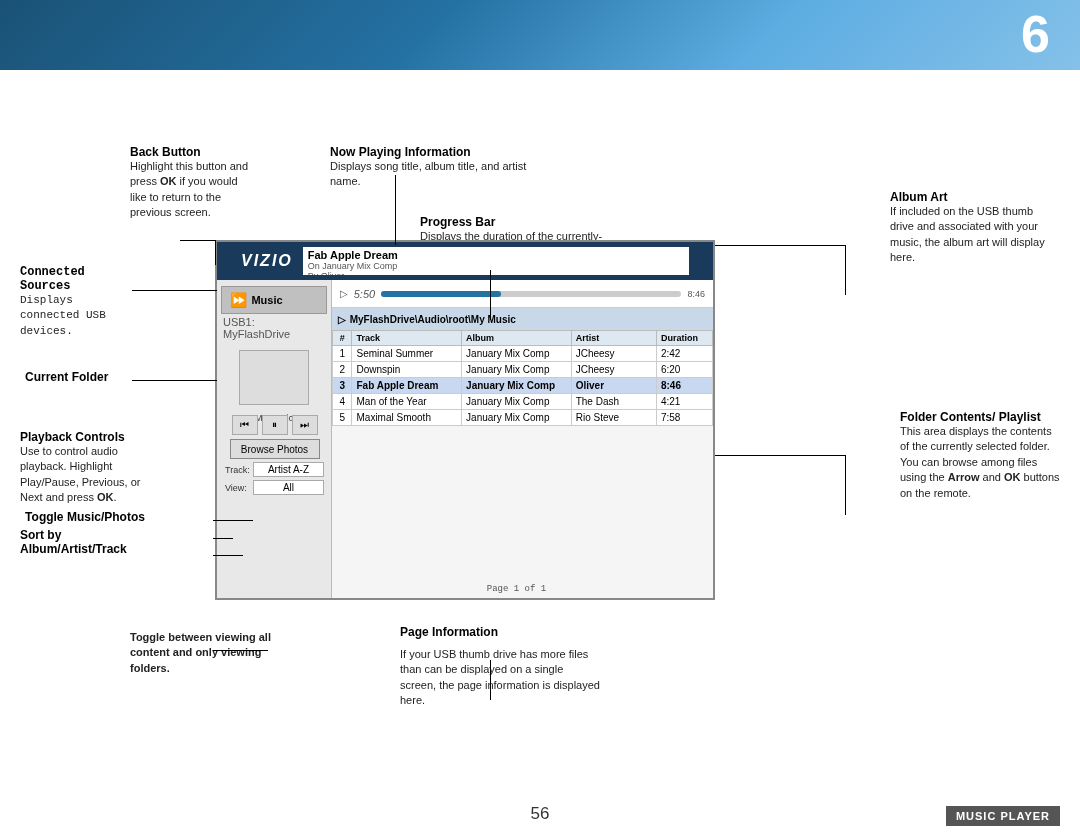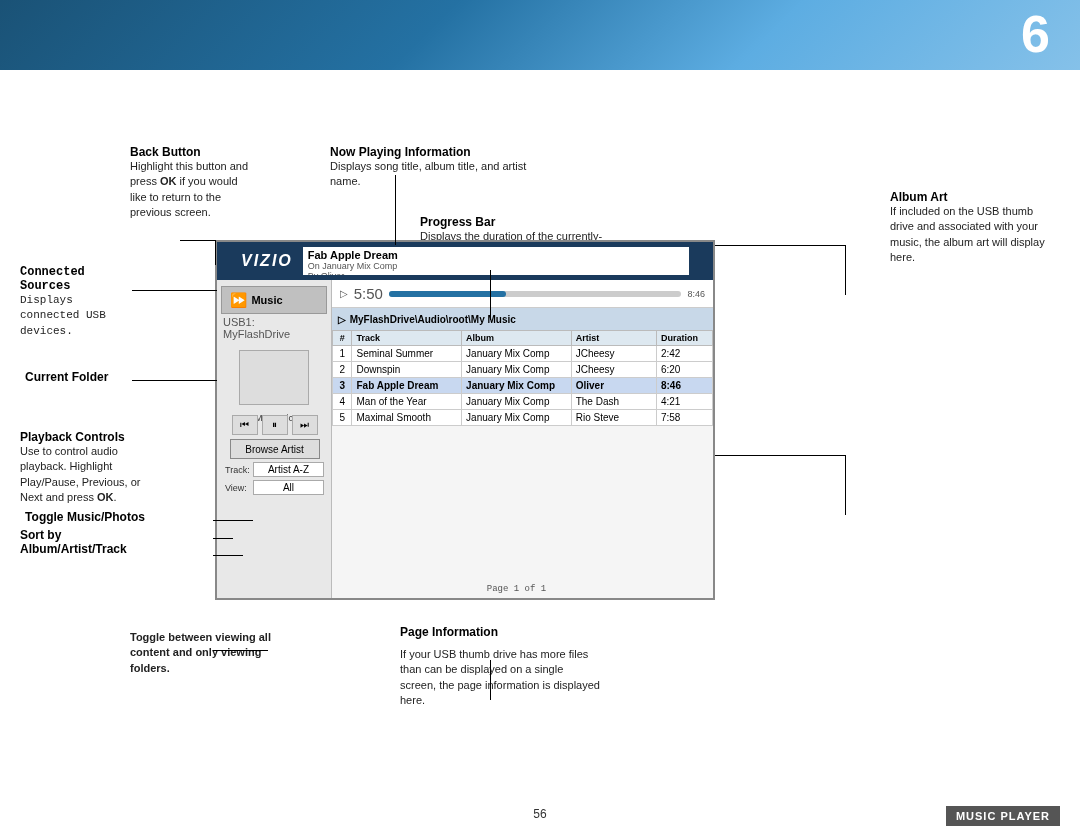--- a/index.html
+++ b/index.html
@@ -34,21 +34,21 @@
     .bottom-bar {
       position: absolute;
       bottom: 0; left: 0; right: 0;
       height: 40px;
       background: #fff;
       display: flex;
       align-items: center;
       justify-content: center;
     }
     .page-number {
-      font-size: 12px;
+      font-size: 17px;
       color: #333;
     }
 
     
     .music-player-label {
       position: absolute;
       bottom: 8px;
       right: 20px;
       background: #555;
       color: #fff;
@@ -260,21 +260,21 @@
       border-radius: 3px;
       position: relative;
     }
     .progress-fill {
       position: absolute;
       left: 0; top: 0; bottom: 0;
       width: 40%;
       background: #2471a3;
       border-radius: 3px;
     }
-    .time-left { font-size: 15px; color: #555; }
+    .time-left { font-size: 11px; color: #555; font-style: italic; }
     .time-right { font-size: 9px; color: #555; }
 
     
     .breadcrumb-bar {
       background: #c8d8e8;
       height: 22px;
       display: flex;
       align-items: center;
       padding: 0 6px;
       font-size: 10px;
@@ -394,20 +394,24 @@
 
   <div class="label-block lbl-viewtoggle">
     <div class="label-body"><b>Toggle between viewing all content and only viewing folders.</b></div>
   </div>
 
   <div class="label-block lbl-pageinfo">
     <div class="label-title">Page Information</div>
     <div class="label-body" style="margin-top:8px;">If your USB thumb drive has more files than can be displayed on a single screen, the page information is displayed here.</div>
   </div>
 
+  <div class="label-block lbl-foldercont">
+    <div class="label-title">Folder Contents/ Playlist</div>
+    <div class="label-body">This area displays the contents of the currently selected folder. You can browse among files using the <b>Arrow</b> and <b>OK</b> buttons on the remote.</div>
+  </div>
 
   <div class="ui-panel">
 
     <div class="vizio-header">
       <div class="vizio-logo">VIZIO</div>
       <div class="now-playing-panel">
         <div class="np-title">Fab Apple Dream</div>
         <div class="np-sub">On  January Mix Comp</div>
         <div class="np-sub">By  Oliver</div>
       </div>
@@ -423,21 +427,21 @@
 
       <div class="folder-thumb"></div>
       <div class="folder-name">My Music</div>
 
       <div class="playback-controls">
         <div class="controls-row">
           <div class="ctrl-btn">⏮</div>
           <div class="ctrl-btn">⏸</div>
           <div class="ctrl-btn">⏭</div>
         </div>
-        <div class="browse-photos-btn">Browse Artist</div>
+        <div class="browse-photos-btn">Browse Photos</div>
         <div class="sort-row">
           <span class="sort-label">Track:</span>
           <span class="sort-value">Artist A-Z</span>
         </div>
         <div class="sort-row">
           <span class="sort-label">View:</span>
           <span class="sort-value">All</span>
         </div>
       </div>
     </div>

